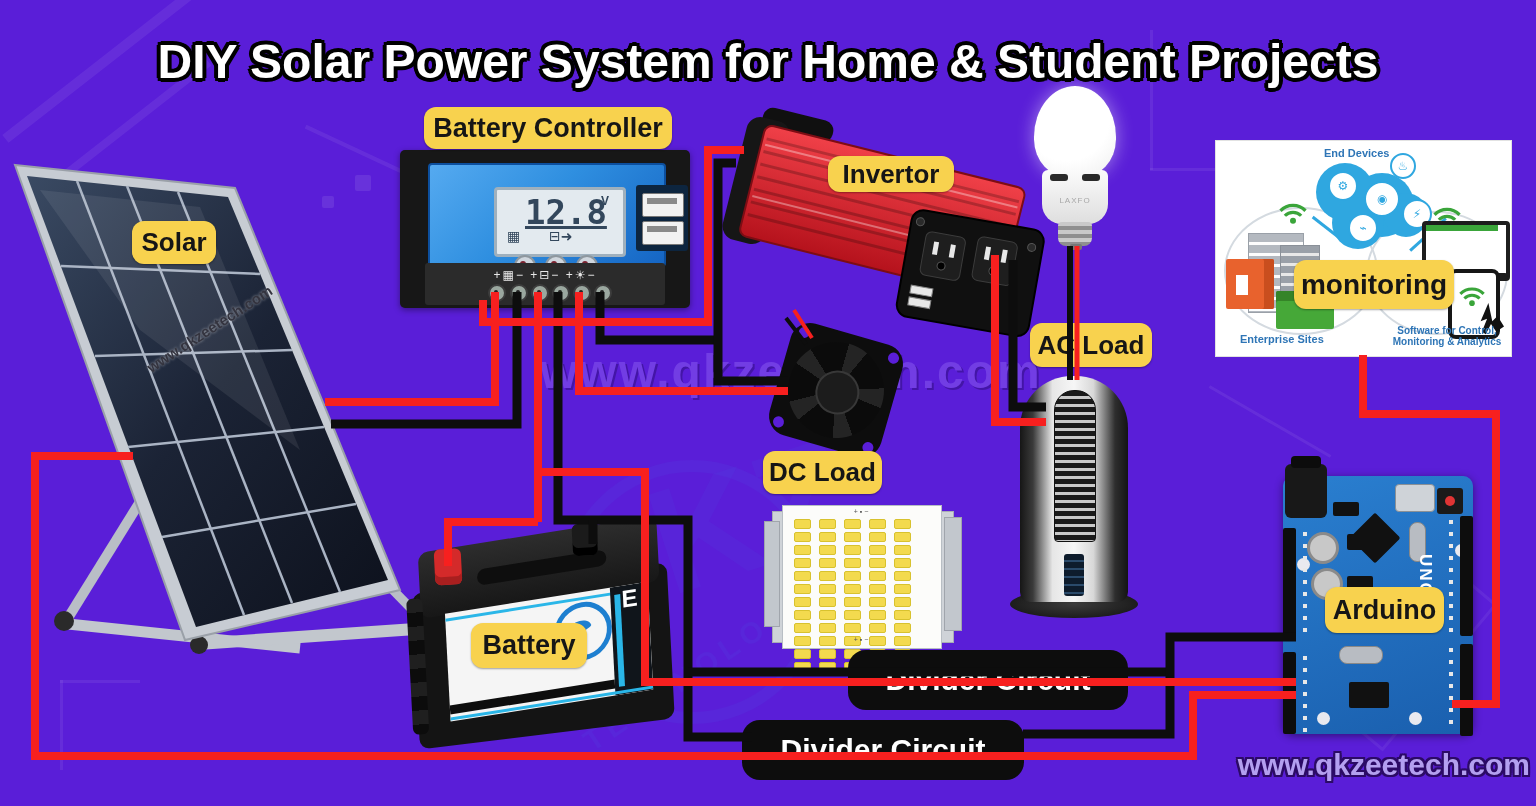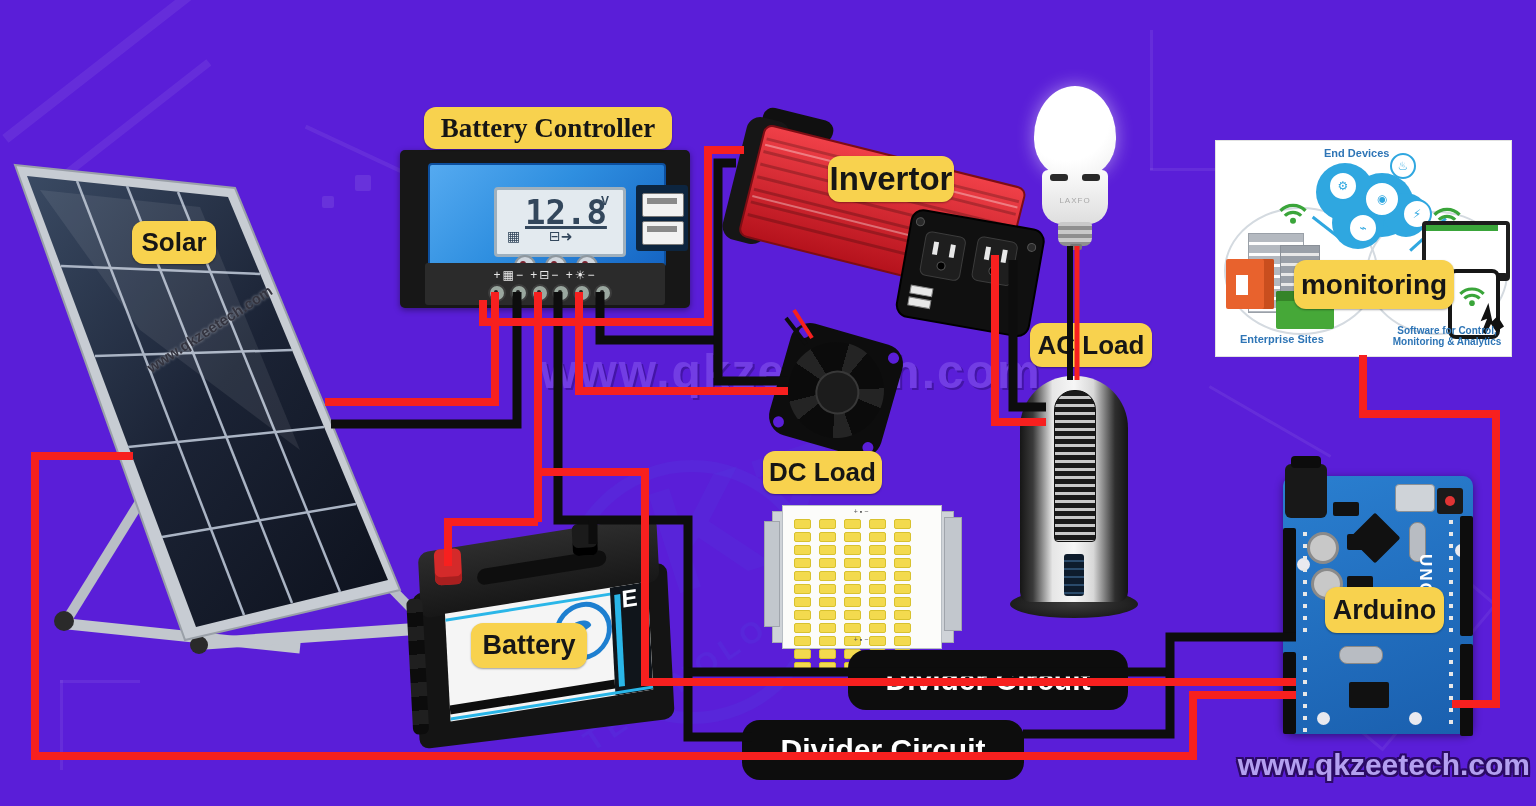--- a/index.html
+++ b/index.html
@@ -491,23 +491,23 @@
         <div class="stripe"></div>
         <span>E</span>
       </div>
       <div class="bar"></div>
       <div class="cy" style="top:104px;"></div>
     </div>
     <div class="tpos"></div>
     <div class="tneg"></div>
   </div>
 
-  <div class="ylabel" style="left:424px;top:107px;width:248px;height:42px;font-size:27px;font-family:Liberation Serif, serif;">Battery Controller</div>
+  <div class="ylabel" style="left:424px;top:107px;width:248px;height:42px;font-size:27px;">Battery Controller</div>
   <div class="ylabel" style="left:132px;top:221px;width:84px;height:43px;font-size:26px;">Solar</div>
-  <div class="ylabel" style="left:828px;top:156px;width:126px;height:46px;font-size:33px;">Invertor</div>
+  <div class="ylabel" style="left:828px;top:156px;width:126px;height:36px;font-size:26px;">Invertor</div>
   <div class="ylabel" style="left:1294px;top:260px;width:160px;height:49px;font-size:28px;">monitoring</div>
   <div class="ylabel" style="left:1030px;top:323px;width:122px;height:44px;font-size:26px;">AC Load</div>
   <div class="ylabel" style="left:763px;top:451px;width:119px;height:43px;font-size:26px;">DC Load</div>
   <div class="ylabel" style="left:471px;top:623px;width:116px;height:45px;font-size:27px;">Battery</div>
   <div class="ylabel" style="left:1325px;top:587px;width:119px;height:46px;font-size:27px;">Arduino</div>
 
   <div class="blabel" style="left:848px;top:650px;width:280px;height:60px;">Divider Circuit</div>
   <div class="blabel" style="left:742px;top:720px;width:282px;height:60px;">Divider Circuit</div>
 
   <svg id="wires" width="1536" height="806" viewBox="0 0 1536 806">
@@ -531,15 +531,16 @@
       <polyline points="579,292 579,391 788,391"></polyline>
       <polyline points="744,150 708,150 708,322 483,322 483,300"></polyline>
       <polyline points="995,255 995,422 1046,422"></polyline>
       <polyline points="1077,246 1077,380" stroke-width="5"></polyline>
       <polyline points="133,456 35,456 35,756 1193,756 1193,695 1296,695"></polyline>
       <polyline points="1363,355 1363,414 1496,414 1496,704 1452,704"></polyline>
       <polyline points="812,338 794,310" stroke-width="4"></polyline>
     </g>
   </svg>
 
+  <div class="abs" id="title">DIY Solar Power System for Home &amp; Student Projects</div>
   <div class="abs" id="wm-footer">www.qkzeetech.com</div>
 
 </div>
 
 </body></html>

